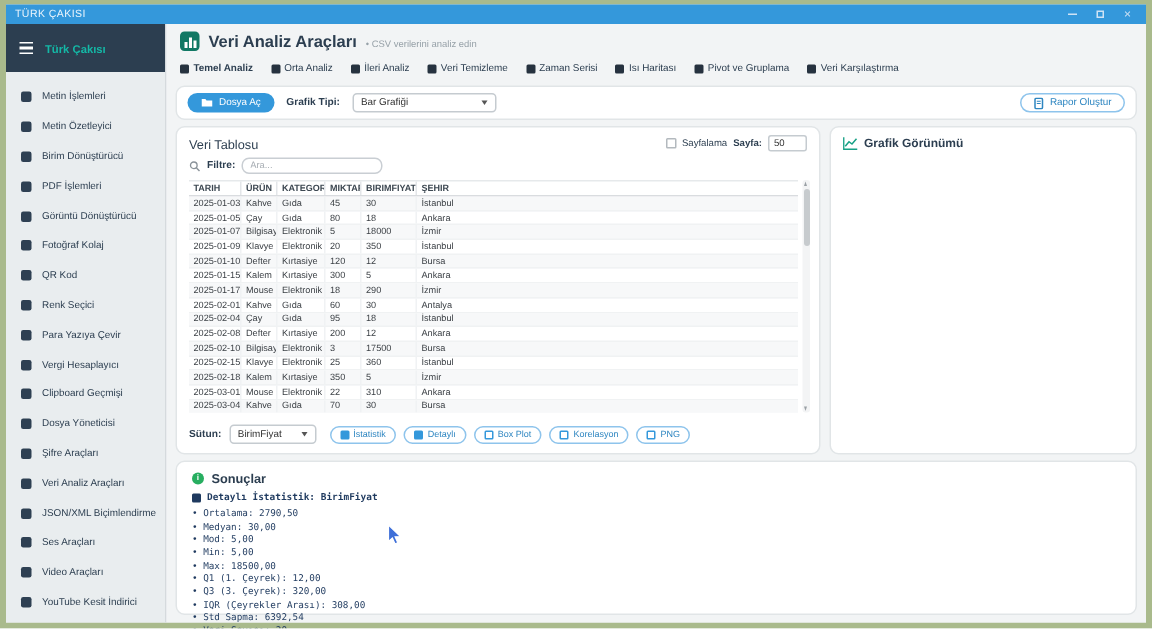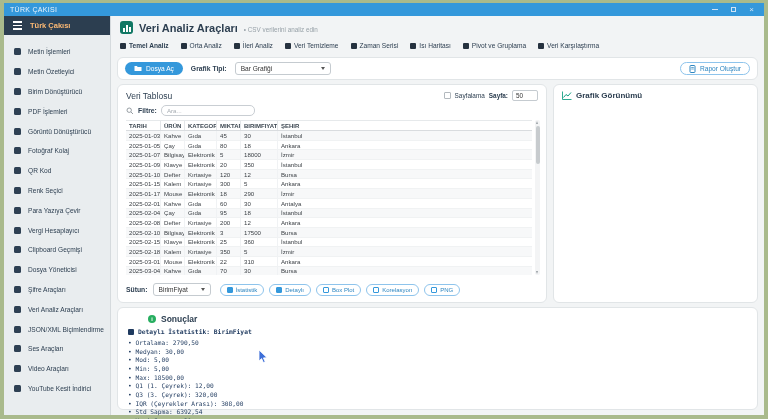--- a/index.html
+++ b/index.html
@@ -12,21 +12,21 @@
   .titlebar { position:absolute; left:0; top:0; right:0; height:13px; background:#3498db;
               display:flex; align-items:center; padding:0 6px; }
   .titlebar .wtitle { color:#eaf4fc; font-size:7px; letter-spacing:.3px; }
   .controls { margin-left:auto; display:flex; align-items:center; gap:13px; padding-right:4px; }
   .min-glyph { width:6px; height:1px; background:#cfe3f5; }
   .max-glyph { width:5px; height:5px; border:1px solid #cfe3f5; }
   .close-glyph { color:#cfe3f5; font-size:8px; line-height:8px; }
 
   
   .sidebar { position:absolute; left:0; top:13px; width:107px; bottom:0; background:#e9edef; border-right:1px solid #d5dadd; }
-  .sidebar-header { height:19px; background:#2c3e50; color:#fdba74; display:flex; align-items:center; gap:8px; padding:0 9px; }
+  .sidebar-header { height:32px; background:#2c3e50; color:#14b8a6; display:flex; align-items:center; gap:8px; padding:0 9px; }
   .hamburger { width:9px; display:flex; flex-direction:column; gap:2px; }
   .hamburger i { display:block; height:1.5px; background:#fff; }
   .sb-title { font-size:7.5px; font-weight:bold; }
   .menu { padding-top:7px; }
   .sidebar-item { height:19.8px; display:flex; align-items:center; gap:7px; padding:0 10px; color:#2c3e50; cursor:default; }
   .s-icon { width:7px; height:7px; background:#2e4053; border-radius:1.5px; flex:none; }
   .s-label { font-size:6.6px; white-space:nowrap; }
 
   
   .main { position:absolute; left:107px; top:13px; right:0; bottom:0; background:#f2f4f5; }
@@ -91,21 +91,21 @@
   .b-icon { width:6px; height:6px; border:1px solid #3498db; border-radius:1px; flex:none; }
   .b-icon.filled { background:#3498db; }
 
   
   .chart-card { position:absolute; left:442px; right:6px; top:68px; height:219px; padding:6px 8px; }
   .cc-title-row { display:flex; align-items:flex-end; gap:4px; }
   .cc-title { font-size:8px; font-weight:bold; color:#2c3e50; }
 
   
   .results-card { position:absolute; left:6px; right:6px; top:291px; height:103px; padding:6px 10px; }
-  .rc-title-row { display:flex; align-items:center; gap:5px;margin-left:20px; }
+  .rc-title-row { display:flex; align-items:center; gap:5px; }
   .result-icon { width:8px; height:8px; background:#27ae60; border-radius:50%; color:#fff; font-size:5.5px; font-weight:bold;
                  display:flex; align-items:center; justify-content:center; }
   .rc-title { font-size:8.5px; font-weight:bold; color:#2c3e50; }
   .rc-sub-row { display:flex; align-items:center; gap:4px; margin-top:4px; }
   .disk-icon { width:6px; height:6px; background:#1f3a5f; border-radius:1px; }
   .rc-sub { font-family:"DejaVu Sans Mono", monospace; font-size:6.3px; font-weight:bold; color:#1f3a5f; }
   .stats { margin-top:4px; font-family:"DejaVu Sans Mono", monospace; font-size:6.2px; color:#1f3a5f; line-height:1.4; }
   .stat-line { white-space:pre; }
 
   .cursor { position:absolute; left:258px; top:349px; }

